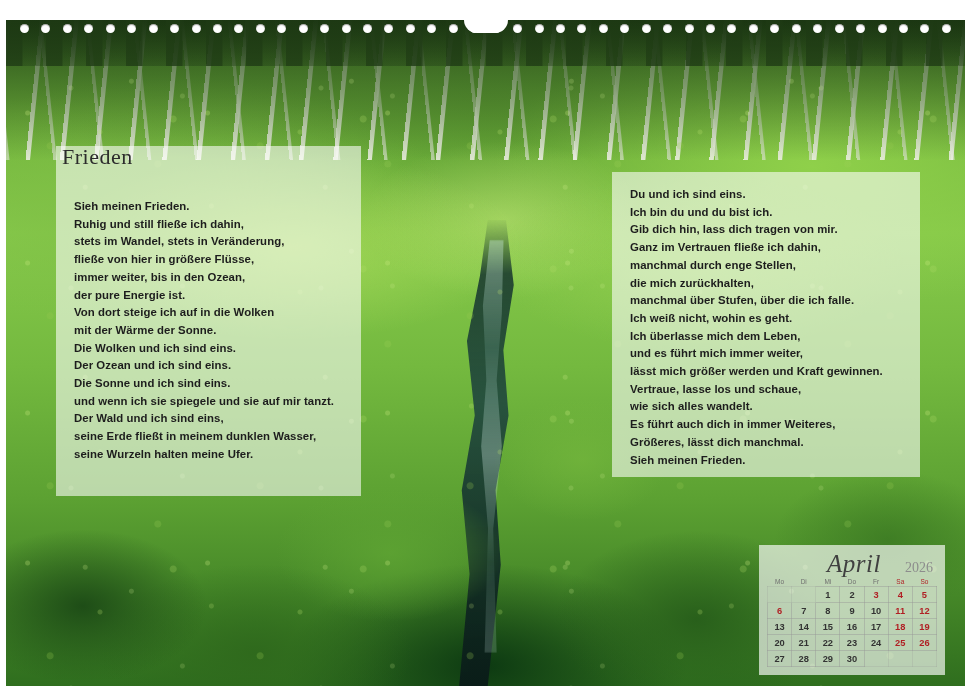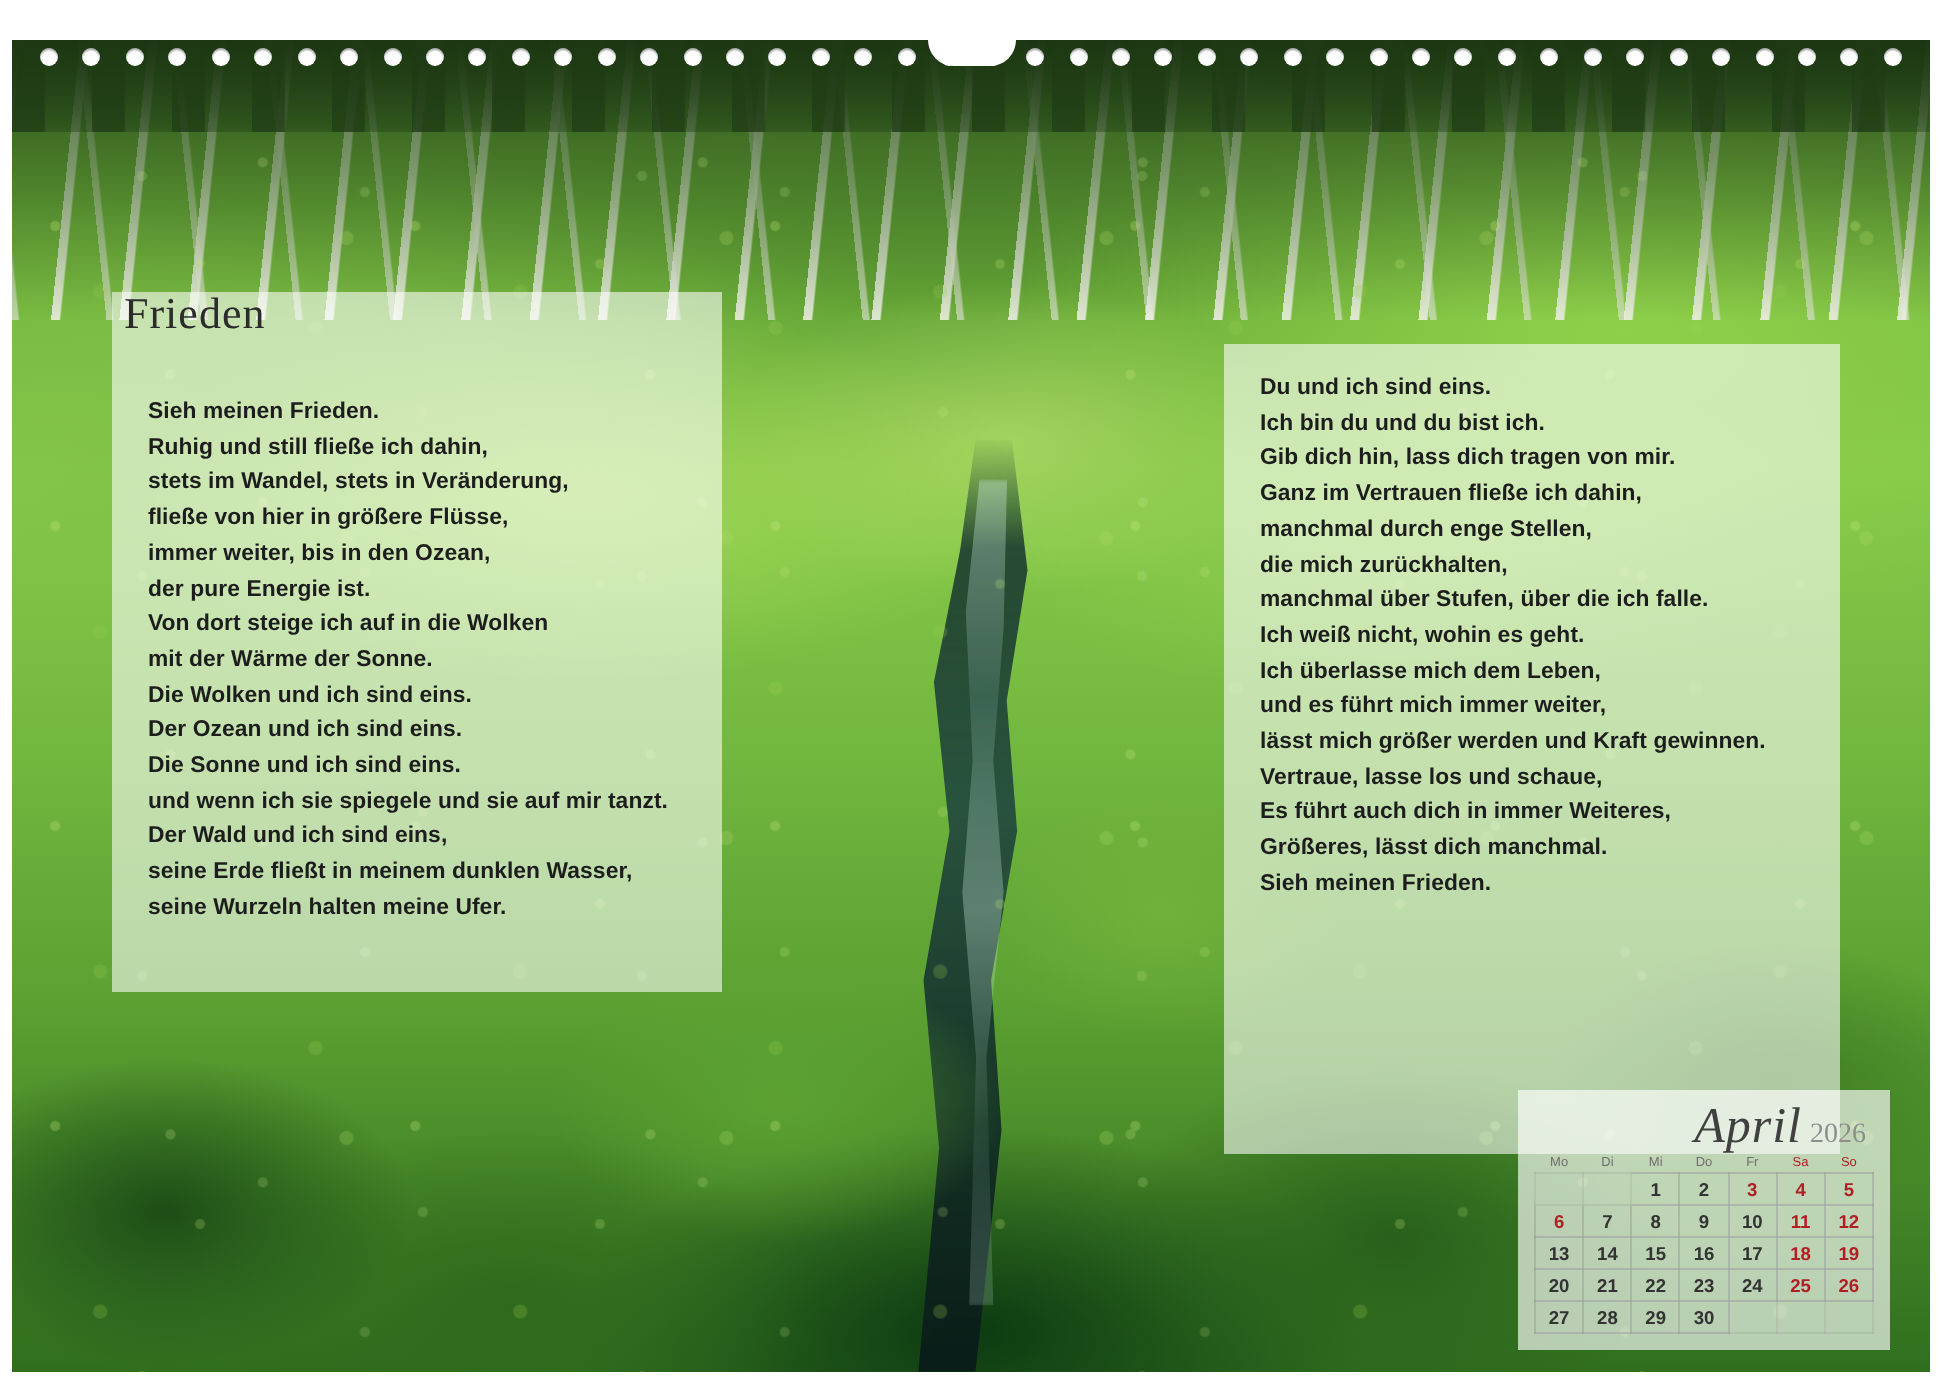--- a/index.html
+++ b/index.html
@@ -174,21 +174,21 @@
   .panel-left {
     left: 56px;
     top: 146px;
     width: 305px;
     height: 350px;
   }
   .panel-right {
     left: 612px;
     top: 172px;
     width: 308px;
-    height: 405px;
+    height: 305px;
   }
   .panel-left .title-spacer {
     height: 38px;
   }
   .verse {
     margin: 0;
     font-size: 11.4px;
     line-height: 17.7px;
     color: #1d1d1d;
     font-weight: bold;
@@ -217,21 +217,21 @@
   }
   .cal-month {
     font-size: 25px;
     color: #404040;
     letter-spacing: 0.5px;
     font-style: italic;
   }
   .cal-year {
     font-size: 14px;
     color: #8d8d8d;
-    margin-left: 0;
+    margin-left: 20px;
   }
   table.cal {
     border-collapse: collapse;
     width: 100%;
     table-layout: fixed;
   }
   table.cal th {
     font-size: 6.5px;
     font-weight: normal;
     color: #6f6f6f;
@@ -353,20 +353,21 @@
       <span class="verse-line">Gib dich hin, lass dich tragen von mir.</span>
       <span class="verse-line">Ganz im Vertrauen fließe ich dahin,</span>
       <span class="verse-line">manchmal durch enge Stellen,</span>
       <span class="verse-line">die mich zurückhalten,</span>
       <span class="verse-line">manchmal über Stufen, über die ich falle.</span>
       <span class="verse-line">Ich weiß nicht, wohin es geht.</span>
       <span class="verse-line">Ich überlasse mich dem Leben,</span>
       <span class="verse-line">und es führt mich immer weiter,</span>
       <span class="verse-line">lässt mich größer werden und Kraft gewinnen.</span>
       <span class="verse-line">Vertraue, lasse los und schaue,</span>
+      <span class="verse-line">wie sich alles wandelt.</span>
       <span class="verse-line">Es führt auch dich in immer Weiteres,</span>
       <span class="verse-line">Größeres, lässt dich manchmal.</span>
       <span class="verse-line">Sieh meinen Frieden.</span>
     </div>
   </div>
 
   <div class="calendar">
     <div class="cal-head">
       <span class="cal-month">April</span>
       <span class="cal-year">2026</span>

